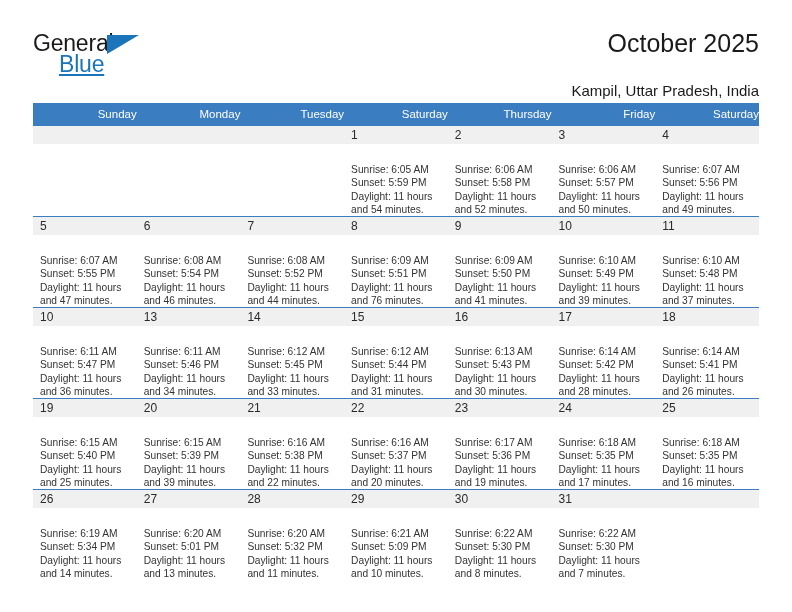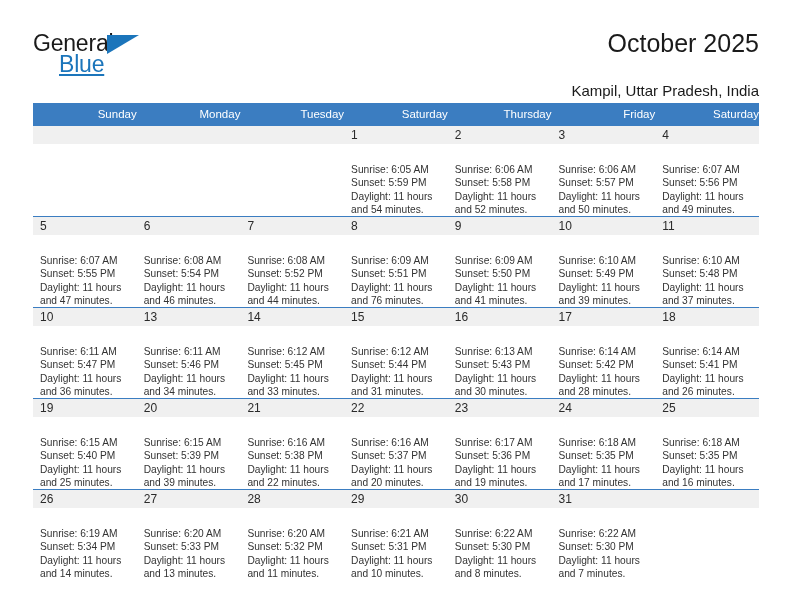--- a/index.html
+++ b/index.html
@@ -490,21 +490,21 @@
                 <div>Daylight: 11 hours</div>
                 <div>and 14 minutes.</div>
               </div>
             </div>
           </td>
           <td>
             <div class="cell">
               <div class="daynum-band">27</div>
               <div class="cell-body">
                 <div>Sunrise: 6:20 AM</div>
-                <div>Sunset: 5:33 PM</div>
+                <div>Sunset: 5:01 PM</div>
                 <div>Daylight: 11 hours</div>
                 <div>and 13 minutes.</div>
               </div>
             </div>
           </td>
           <td>
             <div class="cell">
               <div class="daynum-band">28</div>
               <div class="cell-body">
                 <div>Sunrise: 6:20 AM</div>
@@ -512,21 +512,21 @@
                 <div>Daylight: 11 hours</div>
                 <div>and 11 minutes.</div>
               </div>
             </div>
           </td>
           <td>
             <div class="cell">
               <div class="daynum-band">29</div>
               <div class="cell-body">
                 <div>Sunrise: 6:21 AM</div>
-                <div>Sunset: 5:31 PM</div>
+                <div>Sunset: 5:09 PM</div>
                 <div>Daylight: 11 hours</div>
                 <div>and 10 minutes.</div>
               </div>
             </div>
           </td>
           <td>
             <div class="cell">
               <div class="daynum-band">30</div>
               <div class="cell-body">
                 <div>Sunrise: 6:22 AM</div>

